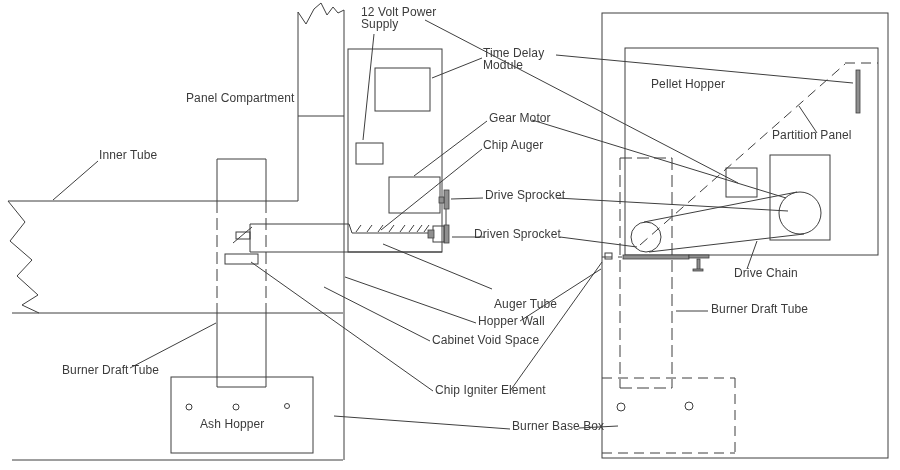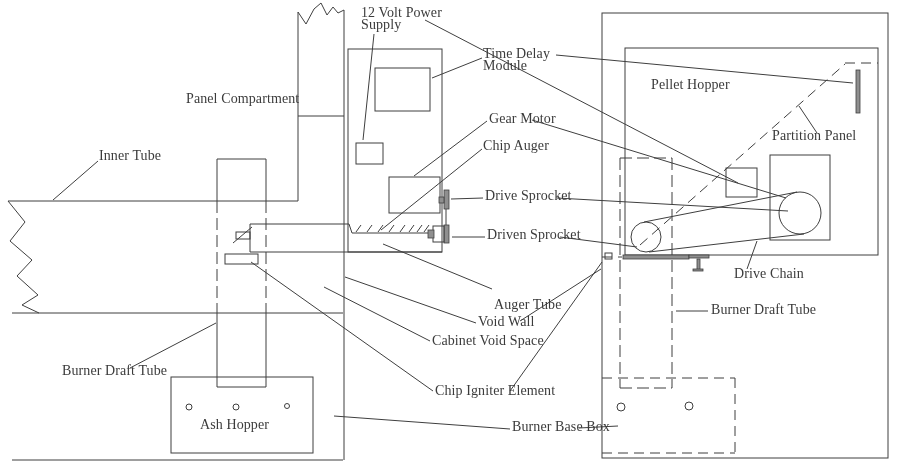--- a/index.html
+++ b/index.html
@@ -2,22 +2,22 @@
 <html><head>
 <meta charset="utf-8">
 <style>
   html,body{margin:0;padding:0;background:#fff;}
   #stage{
     position:relative;width:900px;height:470px;background:#ffffff;overflow:hidden;
     font-family:"Liberation Sans","DejaVu Sans",sans-serif;
   }
   #stage svg{position:absolute;left:0;top:0;}
   .lbl{
-    position:absolute;font-size:14px;line-height:11.5px;color:#3b3b3b;
-    white-space:pre;letter-spacing:0.1px;font-family:Liberation Serif, serif;
+    position:absolute;font-size:12px;line-height:11.5px;color:#3b3b3b;
+    white-space:pre;letter-spacing:0.1px;
   }
   .ln{stroke:#3f3f3f;stroke-width:1;fill:none;}
   .box{stroke:#3f3f3f;stroke-width:1;fill:none;}
   .bar{stroke:#3f3f3f;stroke-width:0.8;fill:#8f8f8f;}
   .dash1{stroke-dasharray:12,5;}
   .dash2{stroke-dasharray:10,6;}
 </style>
 </head>
 <body>
 
@@ -163,23 +163,23 @@
   </g>
 </svg>
 
   <div class="lbl" style="left:361px;top:7px"><span>12 Volt Power</span><br><span>Supply</span></div>
   <div class="lbl" style="left:483px;top:48px"><span>Time Delay</span><br><span>Module</span></div>
   <div class="lbl" style="left:186px;top:93px">Panel Compartment</div>
   <div class="lbl" style="left:99px;top:150px">Inner Tube</div>
   <div class="lbl" style="left:489px;top:113px">Gear Motor</div>
   <div class="lbl" style="left:483px;top:140px">Chip Auger</div>
   <div class="lbl" style="left:485px;top:190px">Drive Sprocket</div>
-  <div class="lbl" style="left:487px;top:229px">Driven Sprocket</div>
+  <div class="lbl" style="left:474px;top:229px">Driven Sprocket</div>
   <div class="lbl" style="left:494px;top:299px">Auger Tube</div>
-  <div class="lbl" style="left:478px;top:316px">Void Wall</div>
+  <div class="lbl" style="left:478px;top:316px">Hopper Wall</div>
   <div class="lbl" style="left:432px;top:335px">Cabinet Void Space</div>
   <div class="lbl" style="left:435px;top:385px">Chip Igniter Element</div>
   <div class="lbl" style="left:62px;top:365px">Burner Draft Tube</div>
   <div class="lbl" style="left:200px;top:419px">Ash Hopper</div>
   <div class="lbl" style="left:512px;top:421px">Burner Base Box</div>
   <div class="lbl" style="left:651px;top:79px">Pellet Hopper</div>
   <div class="lbl" style="left:772px;top:130px">Partition Panel</div>
   <div class="lbl" style="left:734px;top:268px">Drive Chain</div>
   <div class="lbl" style="left:711px;top:304px">Burner Draft Tube</div>
 </div>

